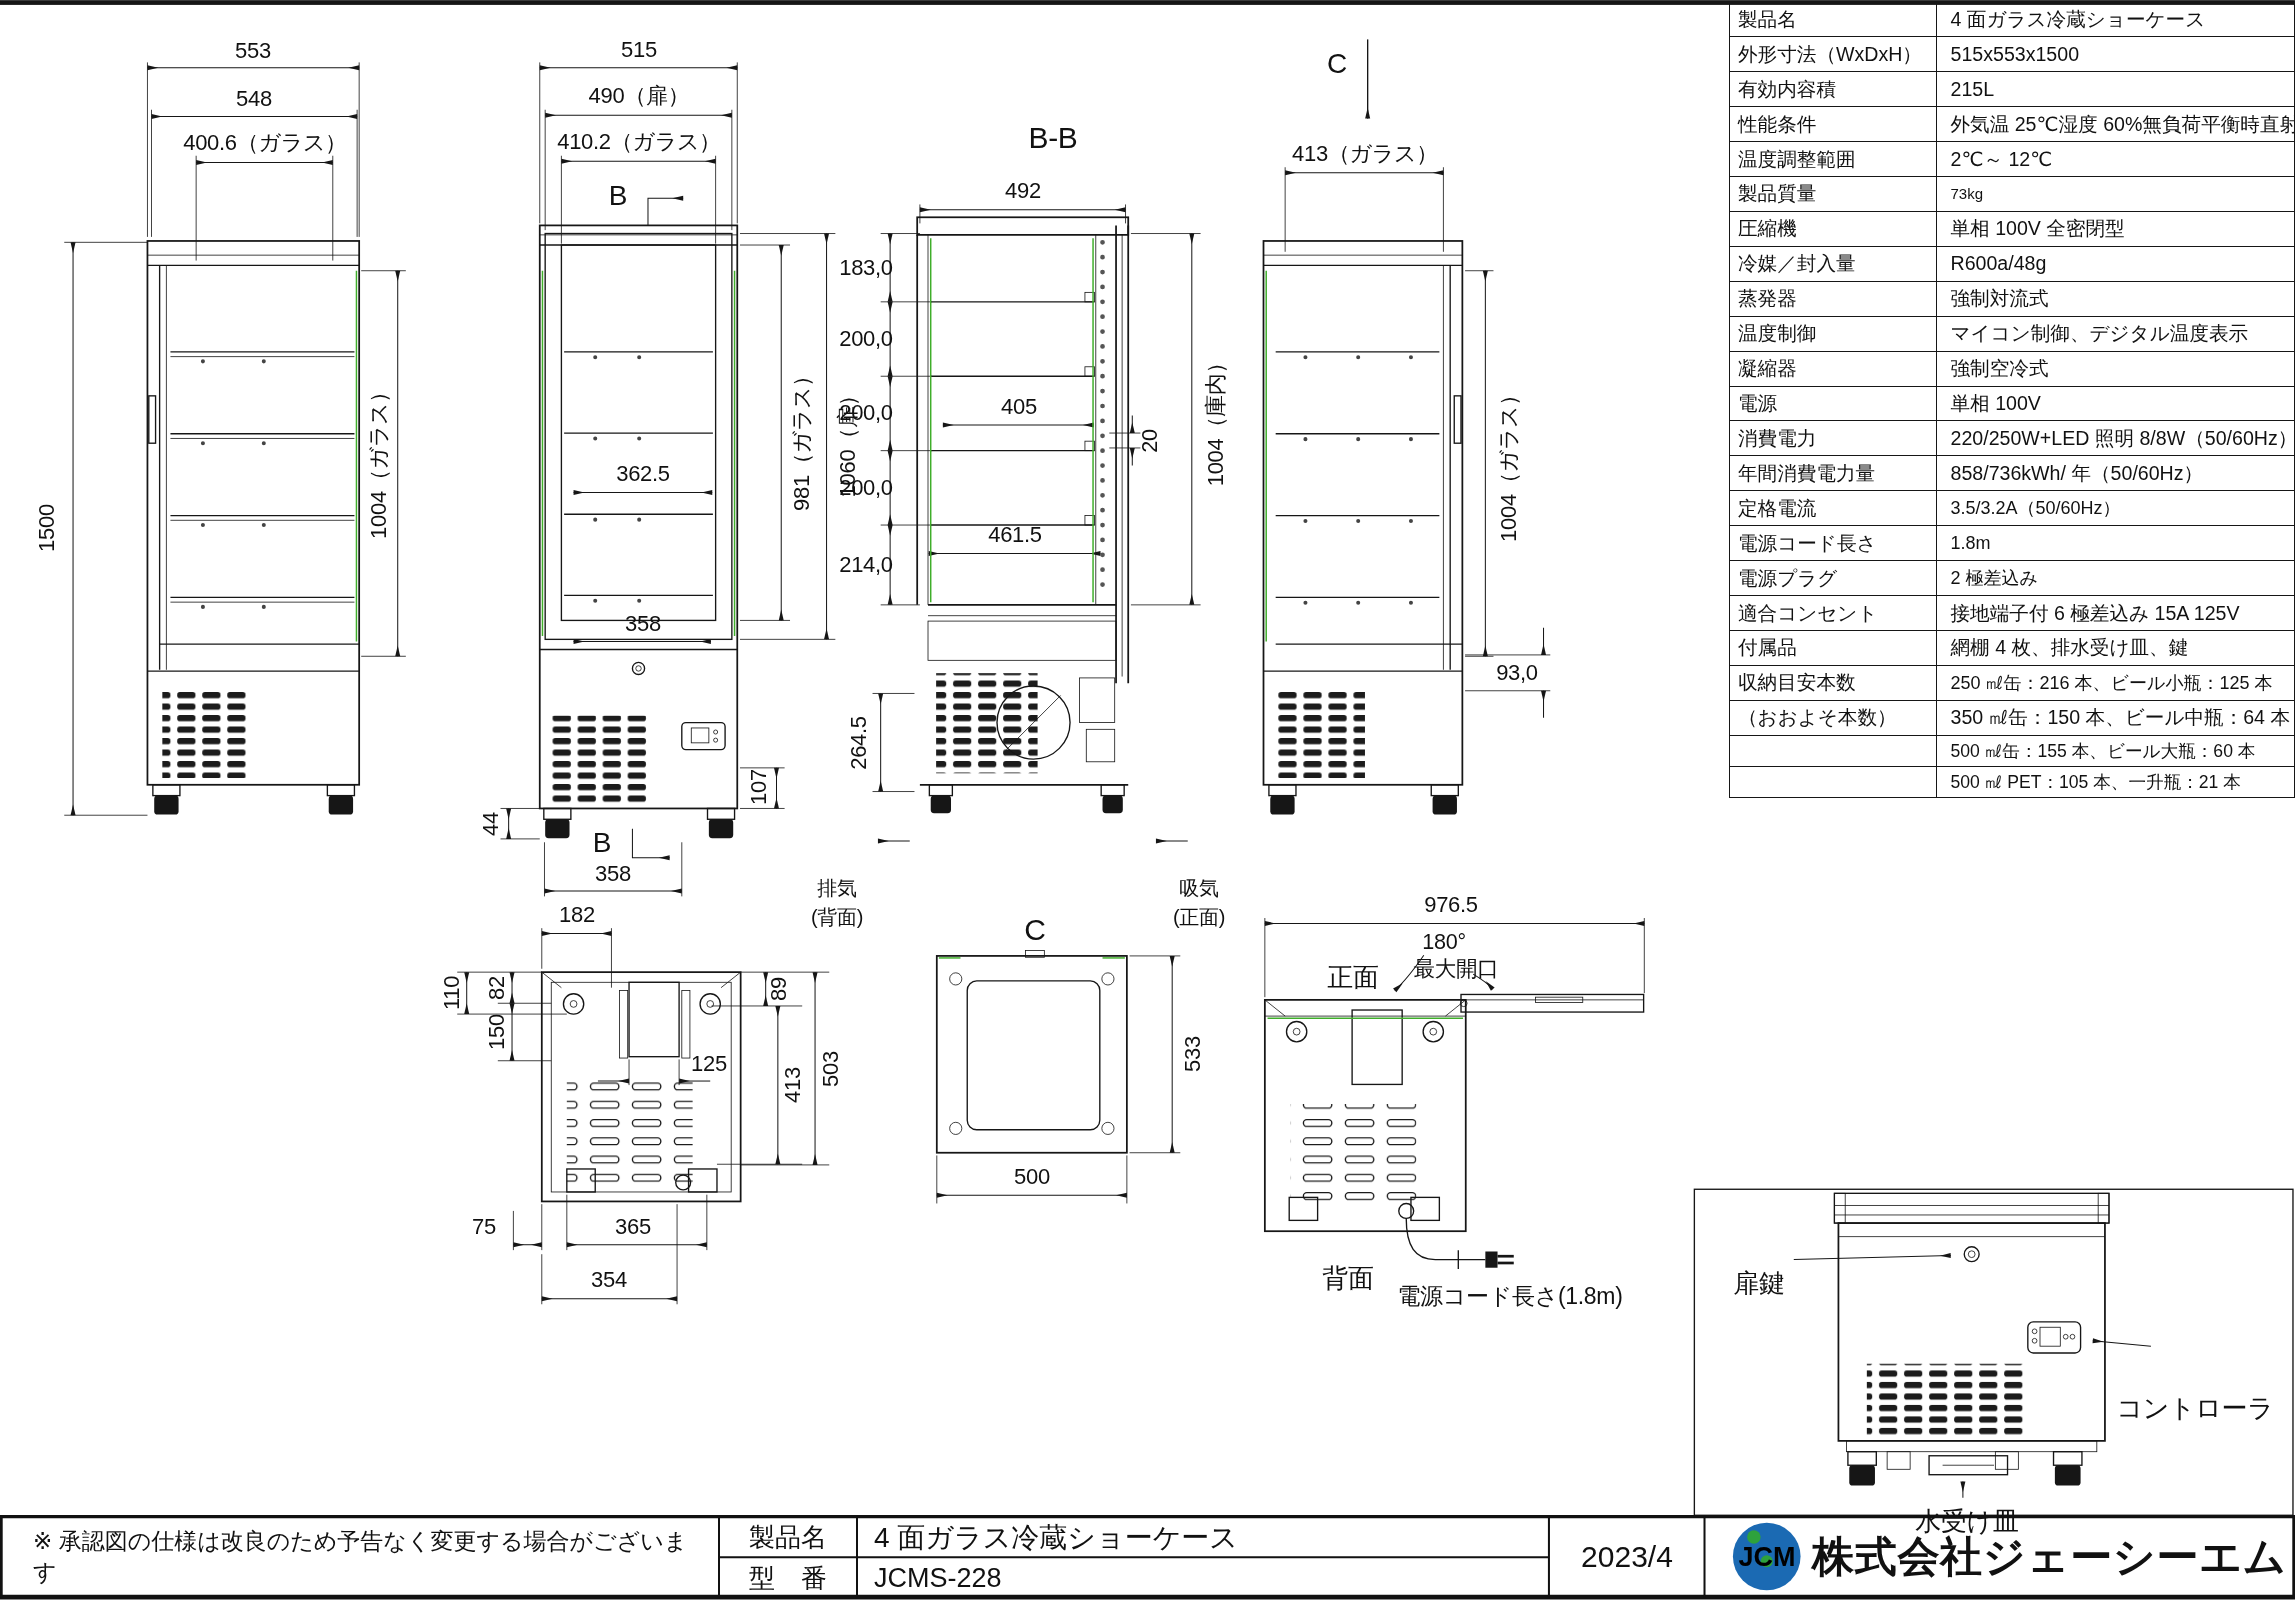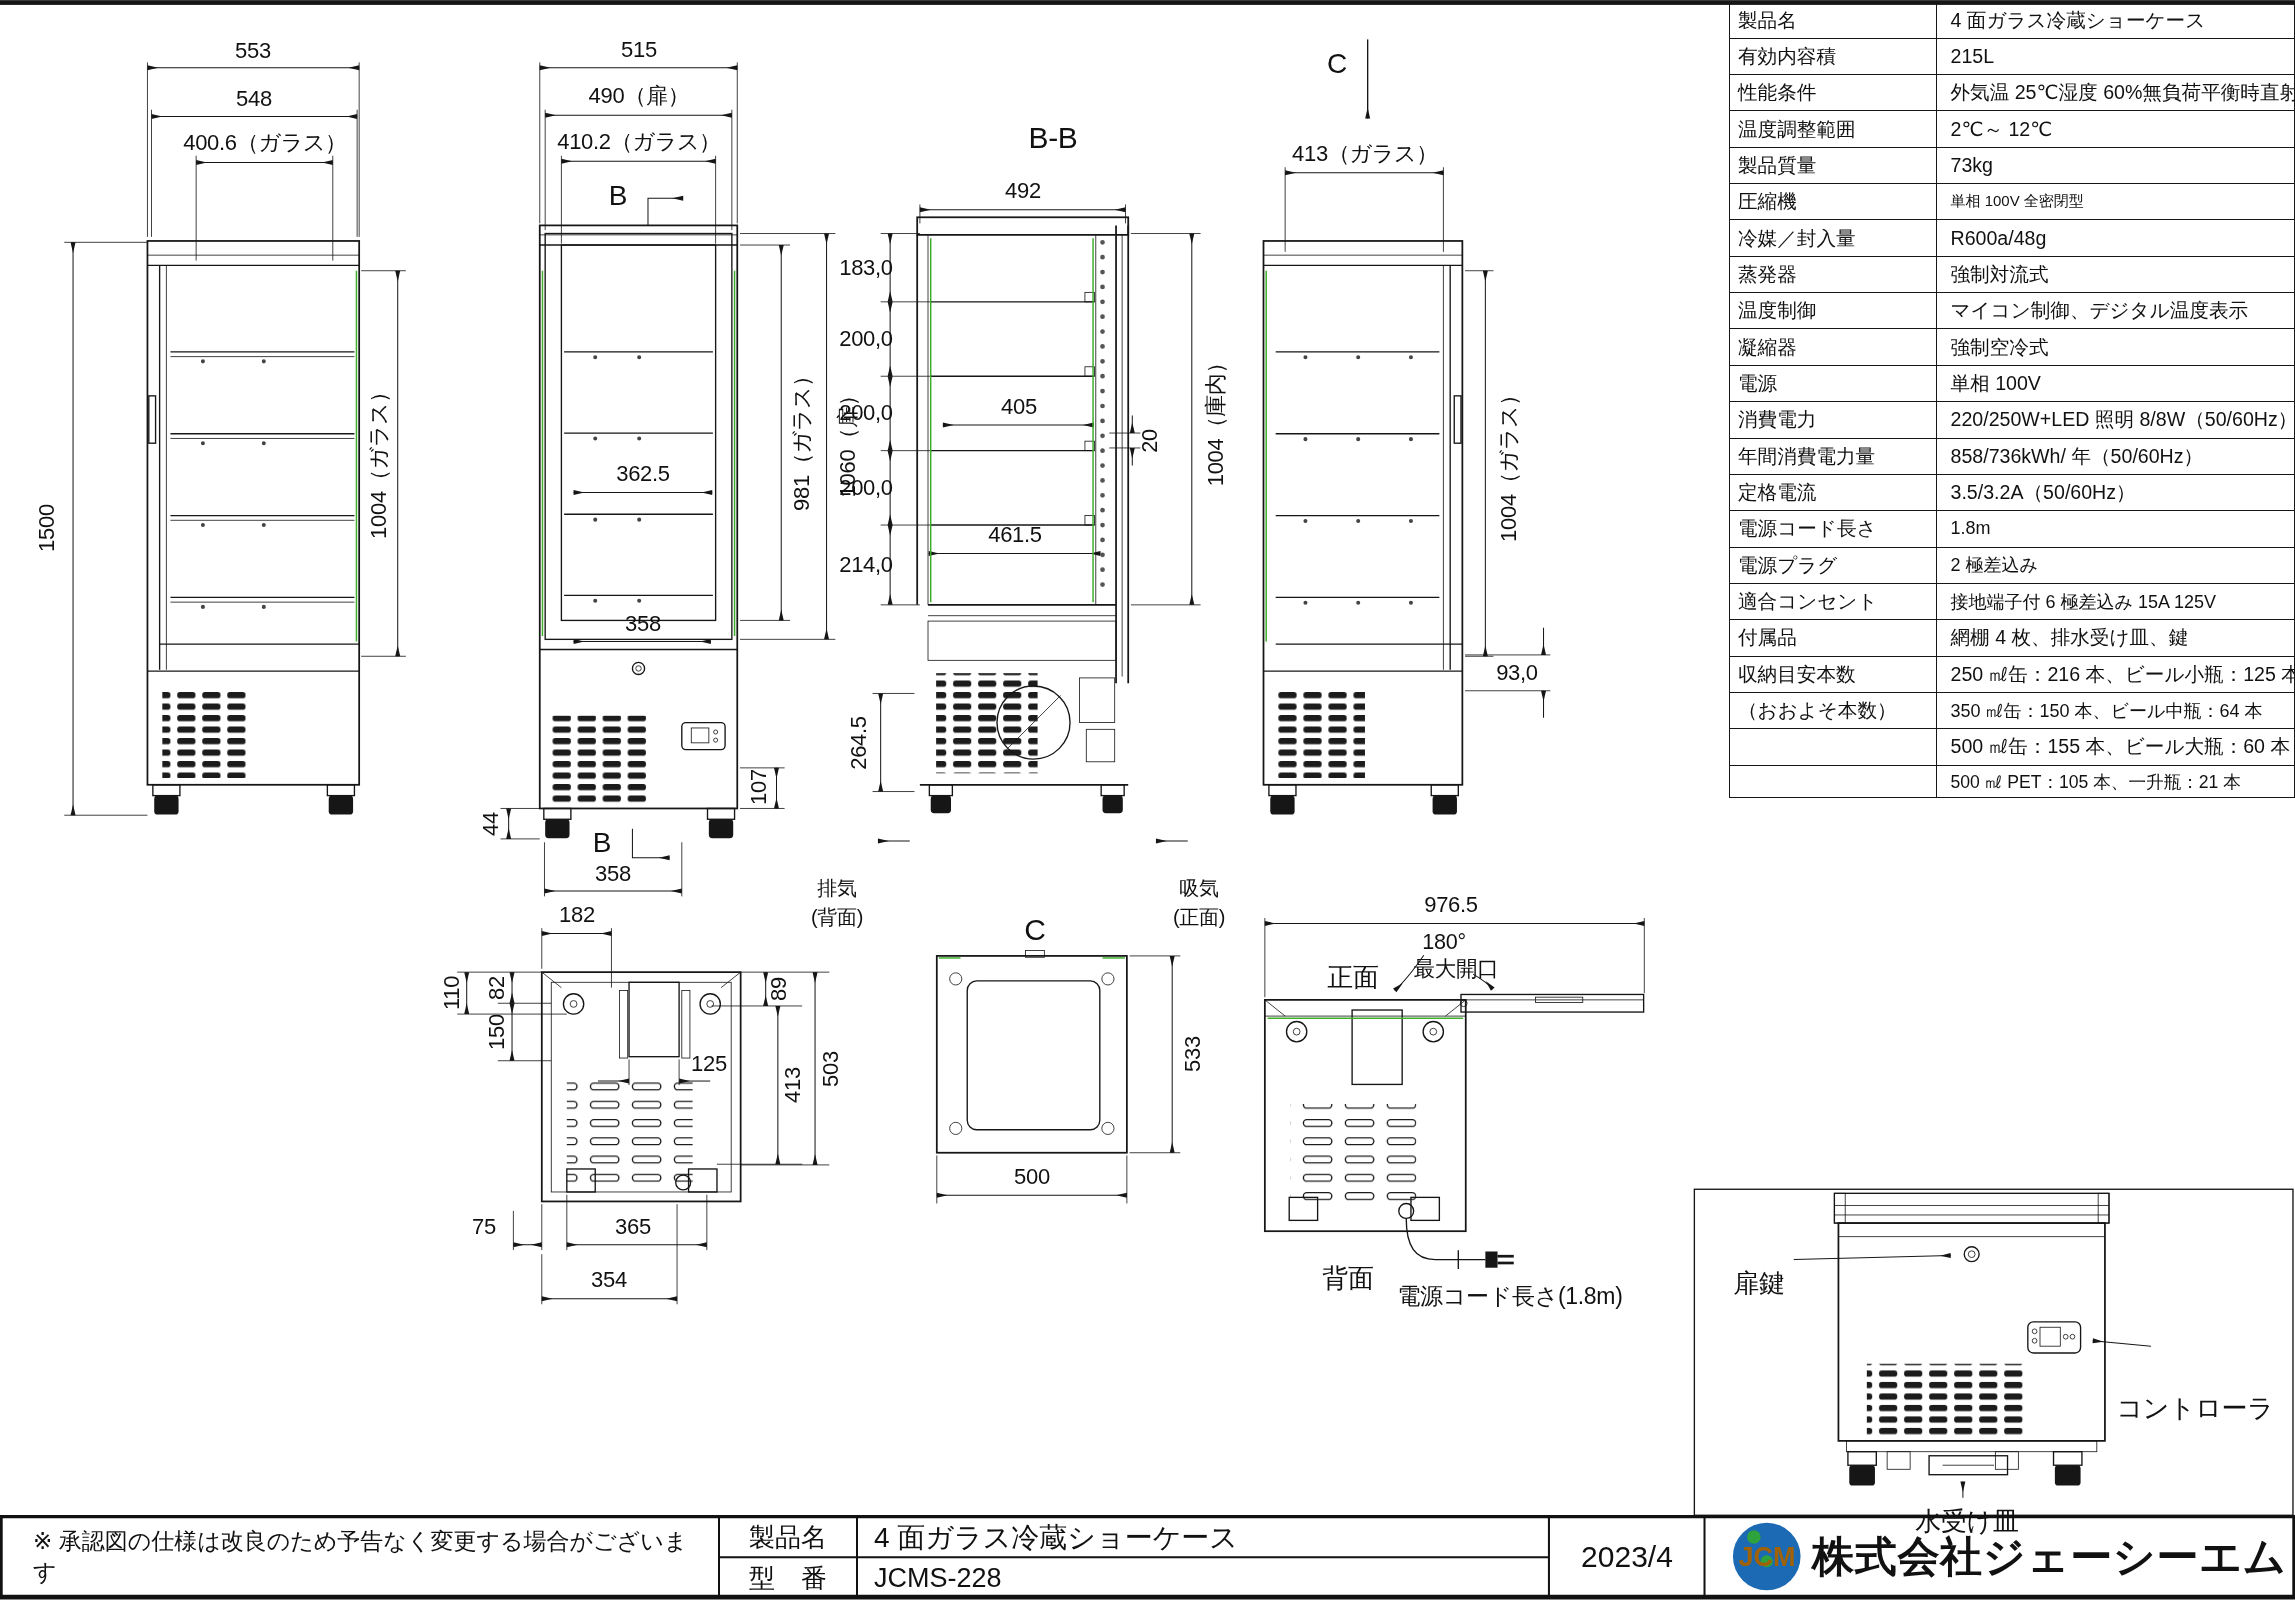--- a/index.html
+++ b/index.html
@@ -29,21 +29,21 @@
   
   .tb{position:absolute;display:flex;align-items:center;}
   #disclaimer{left:26px;top:1518px;width:677px;height:78px;font-size:23px;margin-left:7px;}
   #tb-prod-k{left:719px;top:1518px;width:138px;height:39px;justify-content:center;font-size:26px;}
   #tb-prod-v{left:874px;top:1518px;width:663px;height:39px;font-size:28px;}
   #tb-model-k{left:719px;top:1559px;width:138px;height:38px;justify-content:center;font-size:26px;}
   #tb-model-v{left:874px;top:1559px;width:663px;height:38px;font-size:27px;}
   #tb-date{left:1549px;top:1518px;width:156px;height:78px;justify-content:center;font-size:30px;}
   #tb-company{left:1812px;top:1518px;width:484px;height:78px;font-size:42px;font-weight:bold;letter-spacing:0.7px;}
   #logo-txt{position:absolute;left:1767px;top:1557px;transform:translate(-50%,-50%);
-            color:#a16207;font-size:27px;font-weight:bold;letter-spacing:0;}
+            color:#000000;font-size:27px;font-weight:bold;letter-spacing:0;}
 </style>
 </head>
 <body>
 
 <div id="sheet">
 
 <svg width="2295" height="1600" viewBox="0 0 3393 2365">
   <defs>
     <marker id="ar" markerUnits="userSpaceOnUse" markerWidth="18" markerHeight="9" refX="17" refY="4.5" orient="auto-start-reverse">
       <path d="M1,4.5 L17,0.8 L17,8.2 z" fill="#161616"></path>
@@ -496,20 +496,24 @@
 </div>
 
 <div id="spec">
   <table>
     <tbody>
           <tr>
             <td class="k">製品名</td>
             <td class="val">4 面ガラス冷蔵ショーケース</td>
           </tr>
     <tr>
+            <td class="k">外形寸法（WxDxH）</td>
+            <td class="val">515x553x1500</td>
+          </tr>
+    <tr>
             <td class="k">有効内容積</td>
             <td class="val">215L</td>
           </tr>
     <tr>
             <td class="k">性能条件</td>
             <td class="val">外気温 25℃湿度 60%無負荷平衡時直射日光受けず</td>
           </tr>
     <tr>
             <td class="k">温度調整範囲</td>
             <td class="val">2℃～ 12℃</td>

